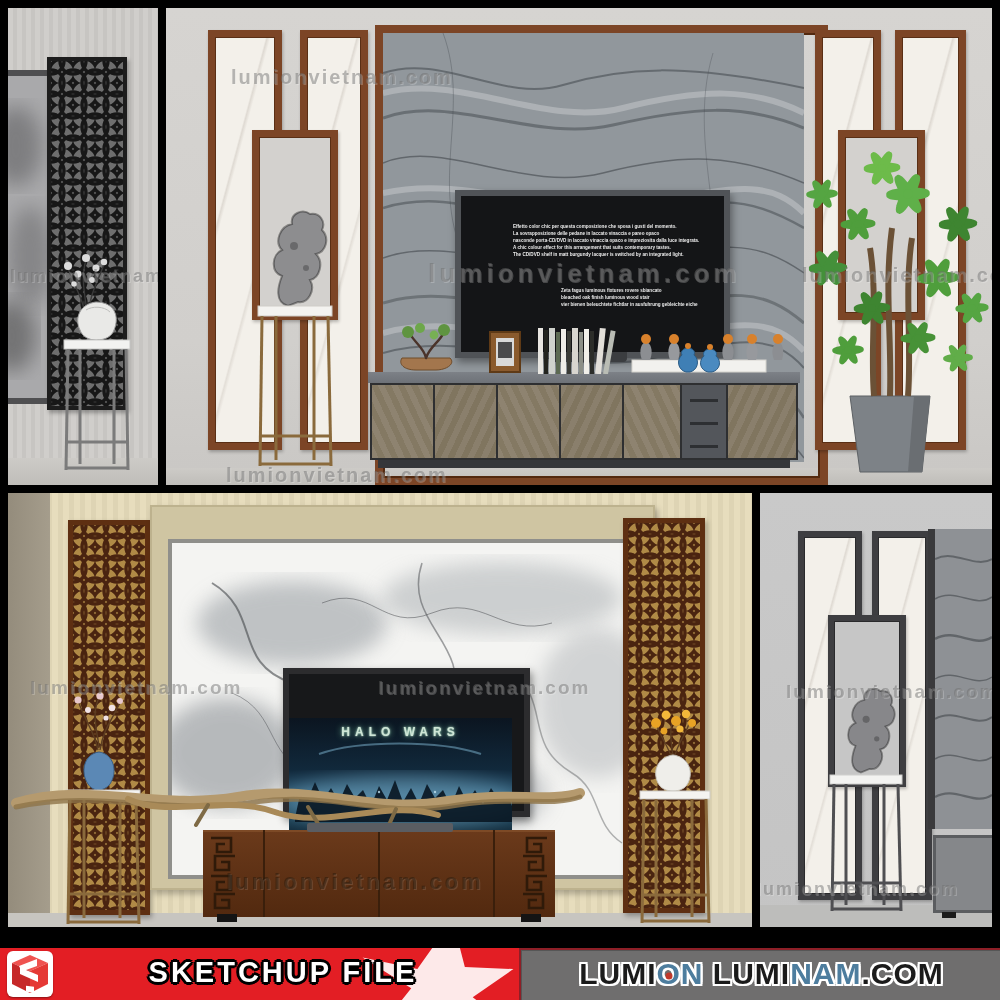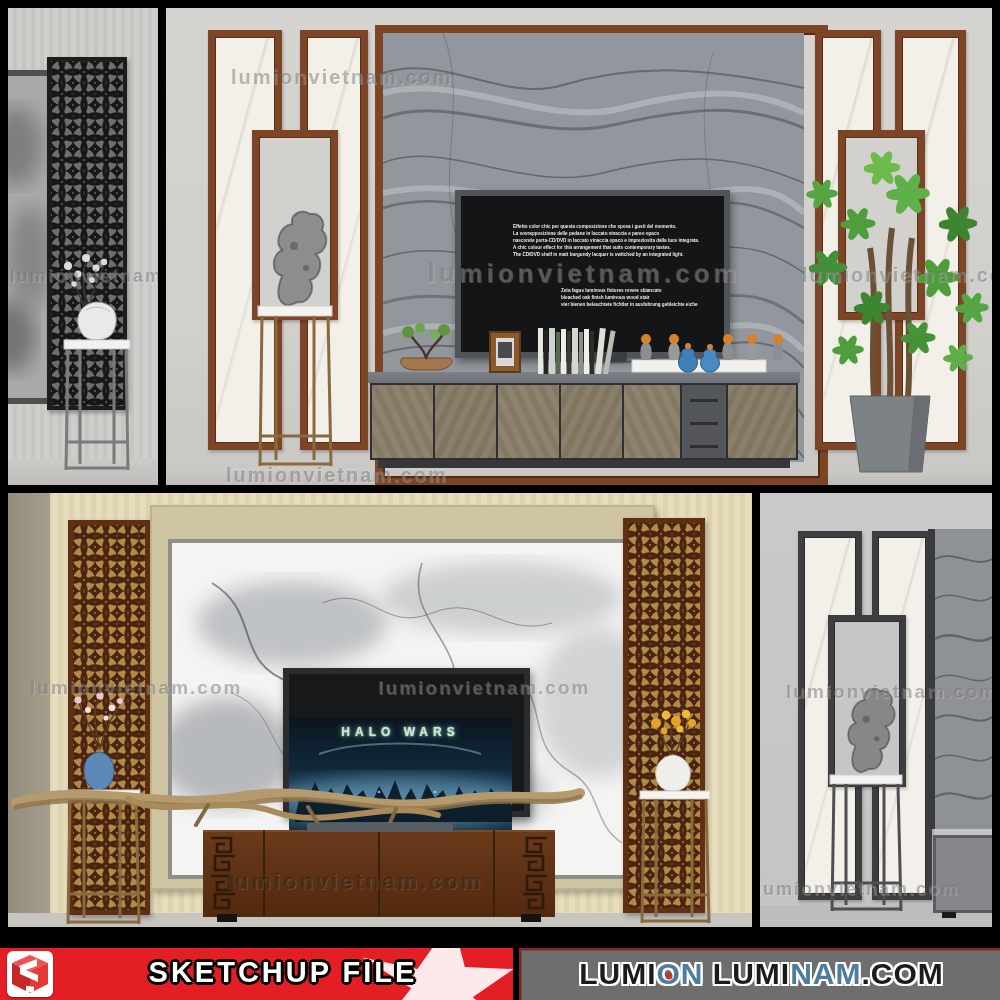--- a/index.html
+++ b/index.html
@@ -500,21 +500,21 @@
       </svg>
     </div>
     <div class="abs" style="left:173px;top:342px;width:59px;height:72px;background:#85878a;border:3px solid #5b5d60;">
       <div class="abs" style="left:6px;bottom:-8px;width:14px;height:6px;background:#1a1a1a;"></div>
     </div>
 
     <div class="wm" style="left:26px;top:188px;font-size:19px;">lumionvietnam.com</div>
     <div class="wm" style="left:-4px;top:386px;font-size:18px;">lumionvietnam.com</div>
   </div>
 
-  <div class="footer-red" style="background:#e31e24;">
+  <div class="footer-red" style="background:#e31e24;padding-left:44px;">
     <svg class="abs" style="left:330px;top:-30px;" width="220" height="120">
       <polygon points="110,0 132,44 180,36 146,72 196,96 134,94 140,140 104,100 60,124 84,76 30,56 86,56" fill="#ffffff" opacity="0.9" transform="rotate(12 110 60)"></polygon>
     </svg>
     <div class="abs" style="left:7px;top:3px;width:46px;height:46px;background:#fff;border-radius:6px;box-shadow:0 1px 2px rgba(0,0,0,.4);">
       <svg width="46" height="46" viewBox="0 0 46 46">
         <polygon points="23,4 41,12 23,20 5,12" fill="#ef5350"></polygon>
         <polygon points="5,12 23,20 23,42 5,33" fill="#c62828"></polygon>
         <polygon points="41,12 23,20 23,42 41,33" fill="#e53935"></polygon>
         <path d="M12,15 L30,8 L30,15 L19,19 L31,24 L31,31 L13,23 L13,17 Z" fill="#ffffff"></path>
         <rect x="19" y="32" width="8" height="6" fill="#ffffff" transform="skewY(8)"></rect>

